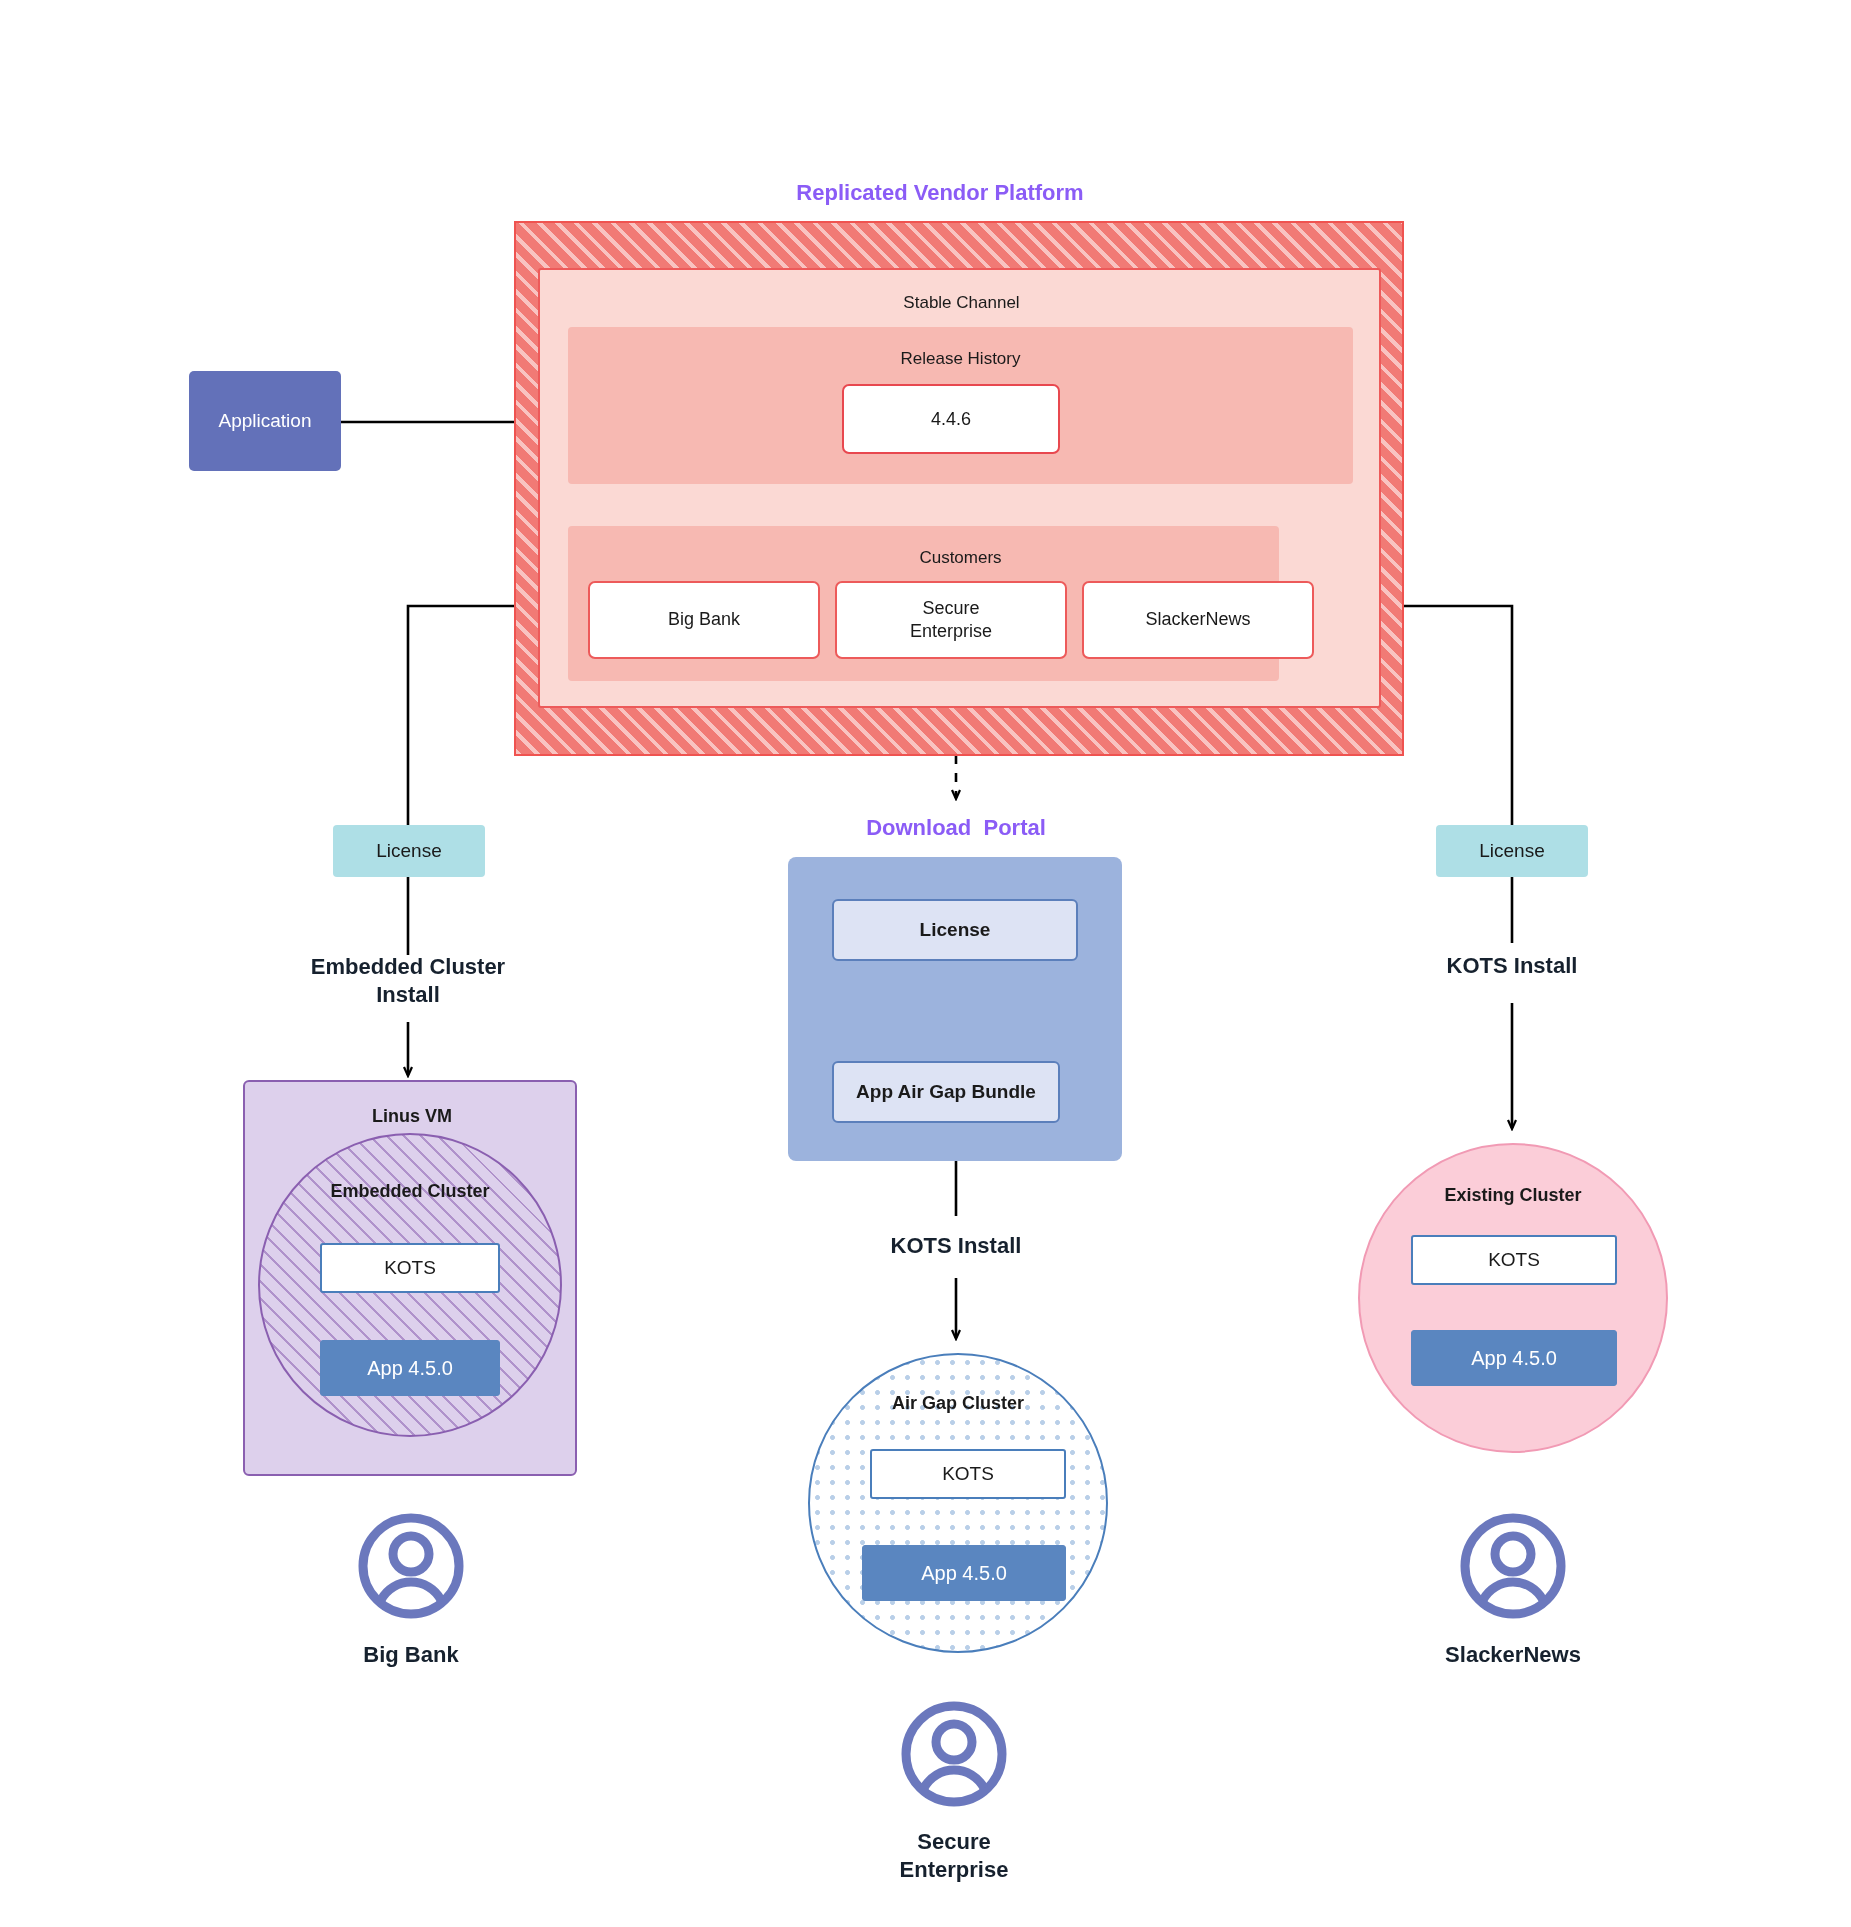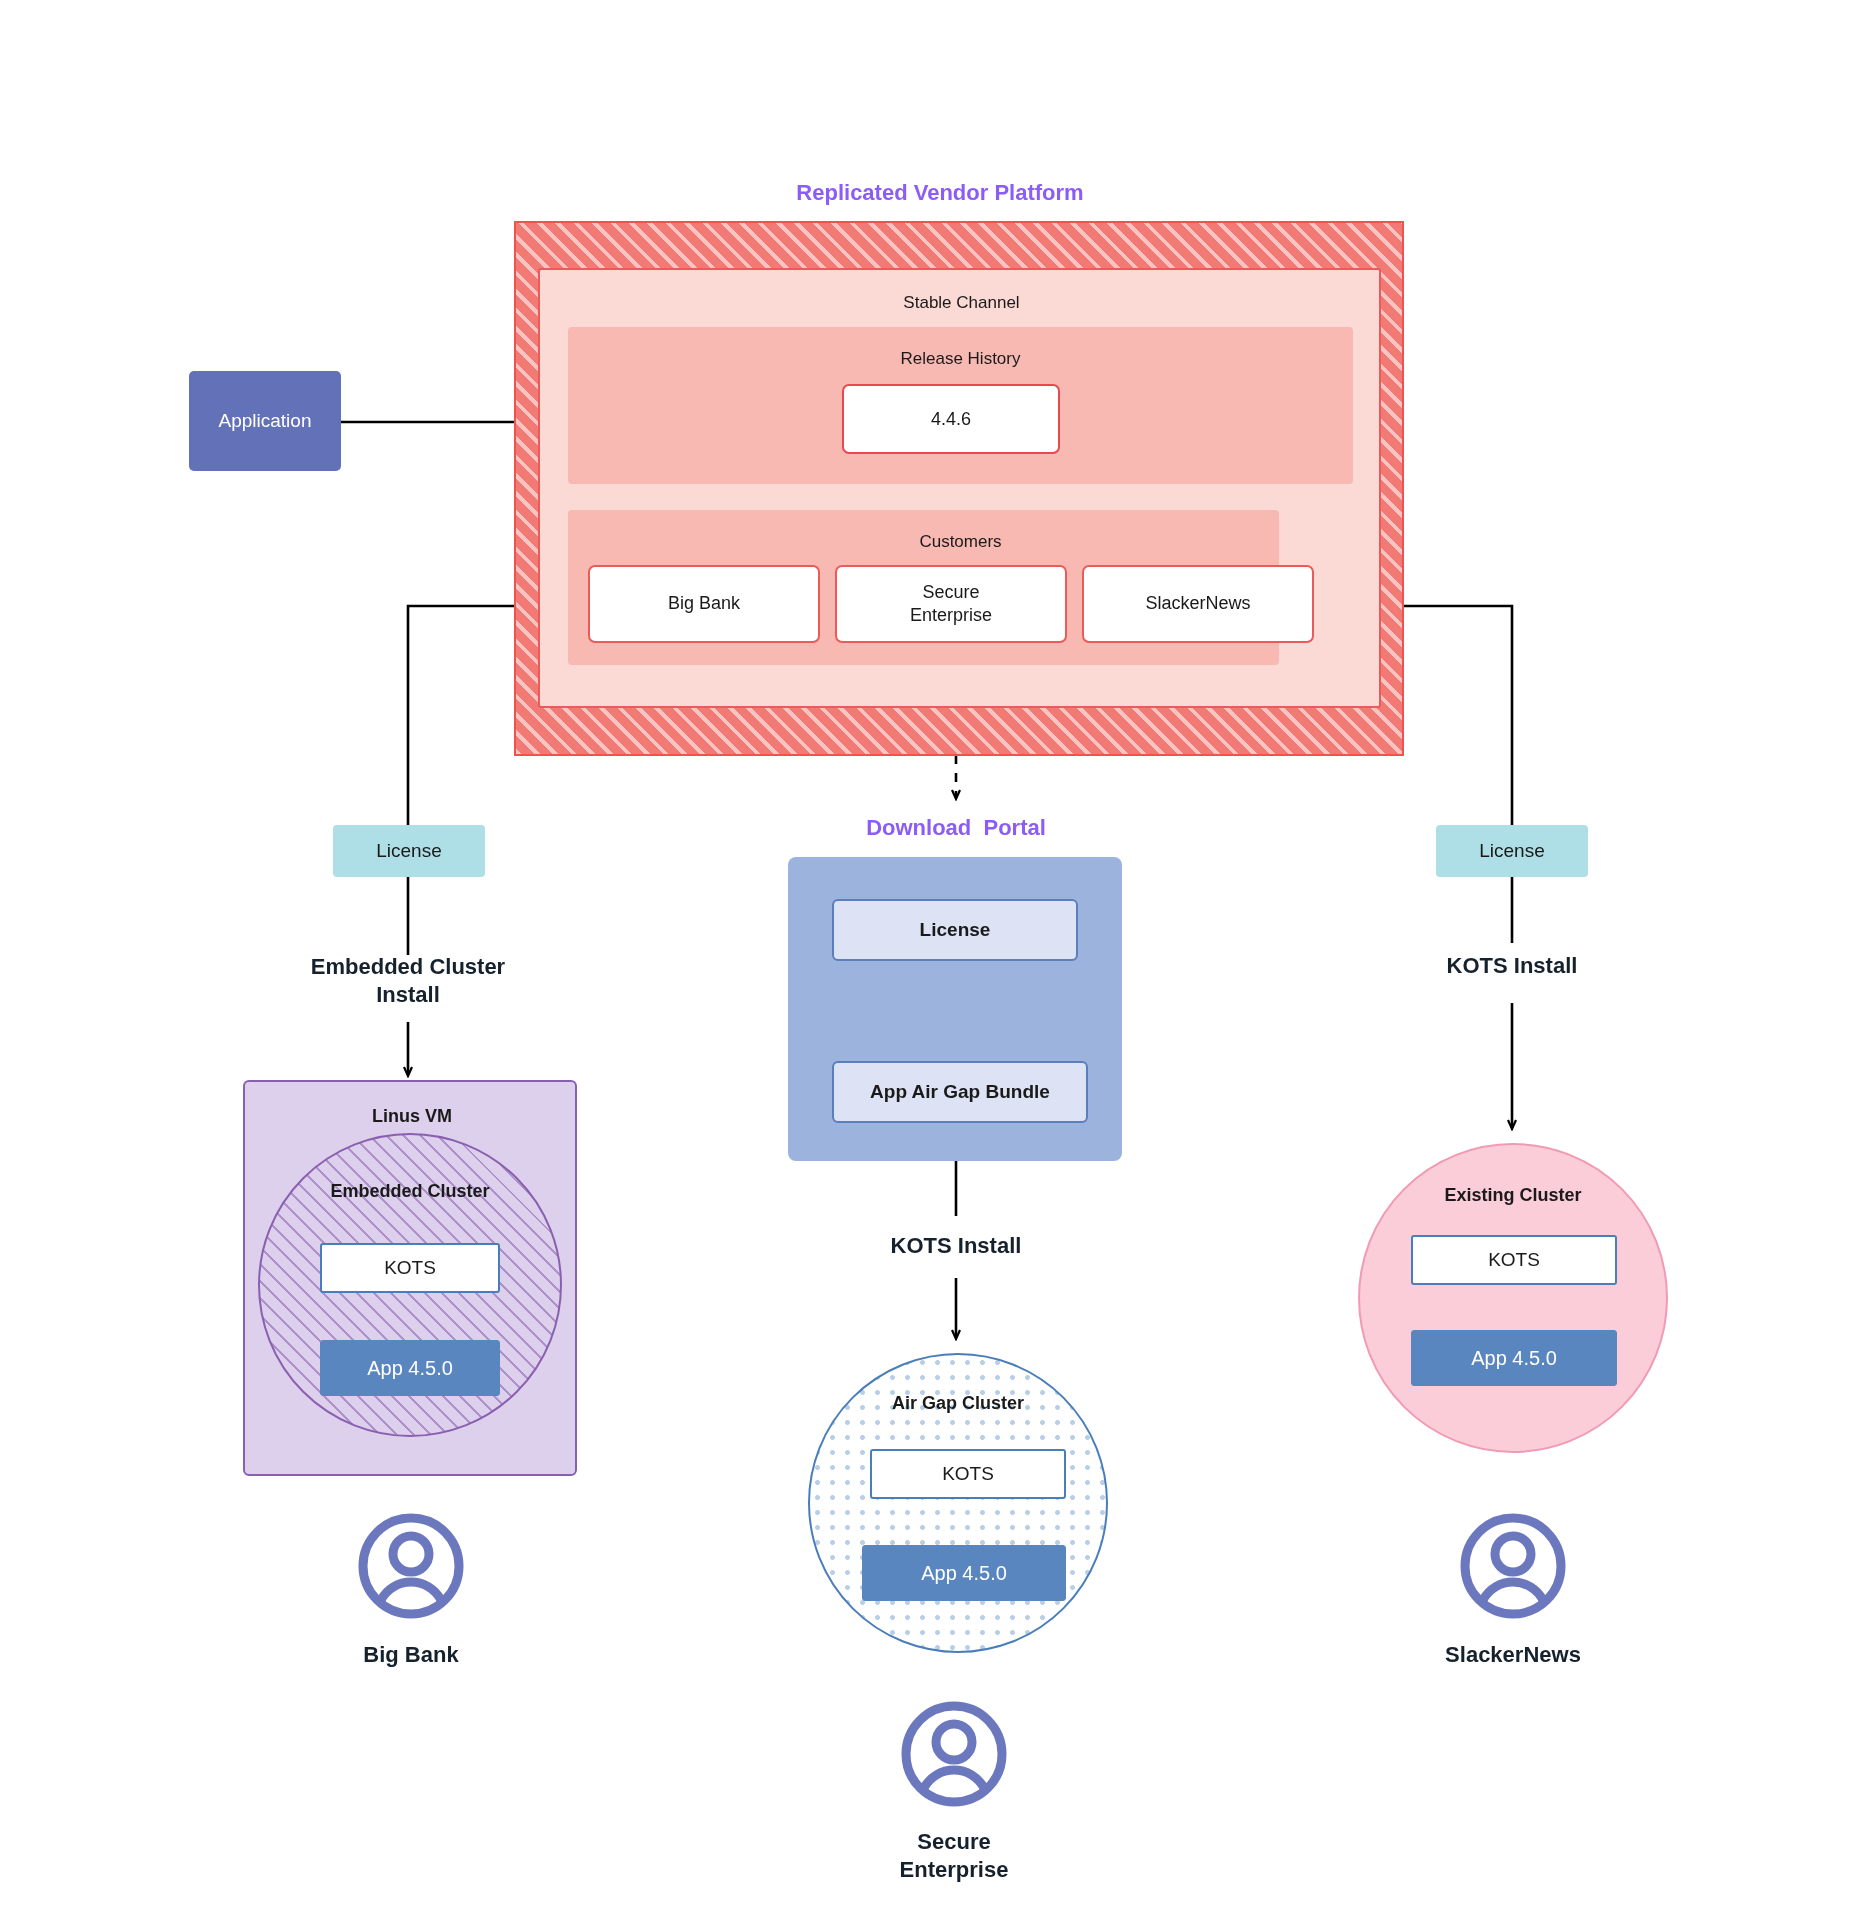--- a/index.html
+++ b/index.html
@@ -254,21 +254,21 @@
       <div class="abs panel-heading" style="left:0px; top:23px; width:843px;">Stable Channel</div>
 
       <div class="abs inner-panel" style="left:28px; top:57px; width:785px; height:157px;">
         <div class="abs panel-heading" style="left:0px; top:22px; width:785px;">Release History</div>
 
         <div class="abs release-chip prev ctr" style="left:274px; top:57px; width:218px; height:70px;">
           <span>4.4.6</span>
         </div>
       </div>
 
-      <div class="abs inner-panel" style="left:28px; top:240px; width:711px; height:155px;">
+      <div class="abs inner-panel" style="left:28px; top:256px; width:711px; height:155px;">
         <div class="abs panel-heading" style="left:0px; top:22px; width:785px;">Customers</div>
 
         <div class="abs customer-chip ctr" style="left:20px; top:55px; width:232px; height:78px; white-space:pre-line;">
           <span>Big Bank</span>
         </div>
         <div class="abs customer-chip ctr" style="left:267px; top:55px; width:232px; height:78px; white-space:pre-line;">
           <span>Secure
 Enterprise</span>
         </div>
         <div class="abs customer-chip ctr" style="left:514px; top:55px; width:232px; height:78px; white-space:pre-line;">
@@ -313,21 +313,21 @@
   </svg>
   <div class="abs entity-label ctr" style="left:261px; top:1637px; width:300px; height:36px;">Big Bank</div>
 
   <div class="abs diagram-title ctr" style="left:796px; top:813px; width:320px; height:30px;">Download  Portal</div>
 
   <div class="abs" id="download-portal" style="left:788px; top:857px; width:334px; height:304px;">
 
     <div class="abs ctr portal-item" style="left:44px; top:42px; width:246px; height:62px;">
       <span>License</span>
     </div>
-    <div class="abs ctr portal-item" style="left:44px; top:204px; width:256px; height:62px;">
+    <div class="abs ctr portal-item" style="left:44px; top:204px; width:228px; height:62px;">
       <span>App Air Gap Bundle</span>
     </div>
   </div>
 
   <div class="abs flow-label ctr" style="left:836px; top:1231px; width:240px; height:30px;">KOTS Install</div>
 
   <div class="abs" id="airgap-cluster-circle" style="left:808px; top:1353px; width:300px; height:300px;"></div>
 
   <div class="abs cluster-heading" style="left:808px; top:1393px; width:300px;">Air Gap Cluster</div>
 

